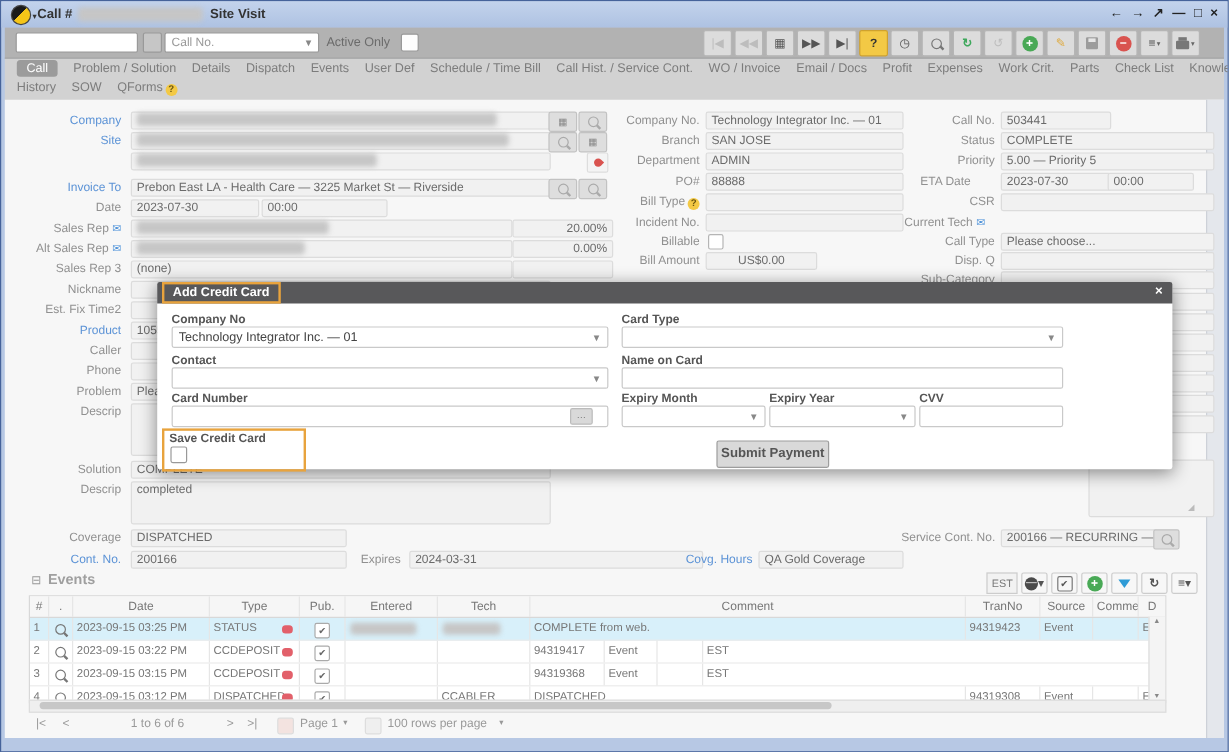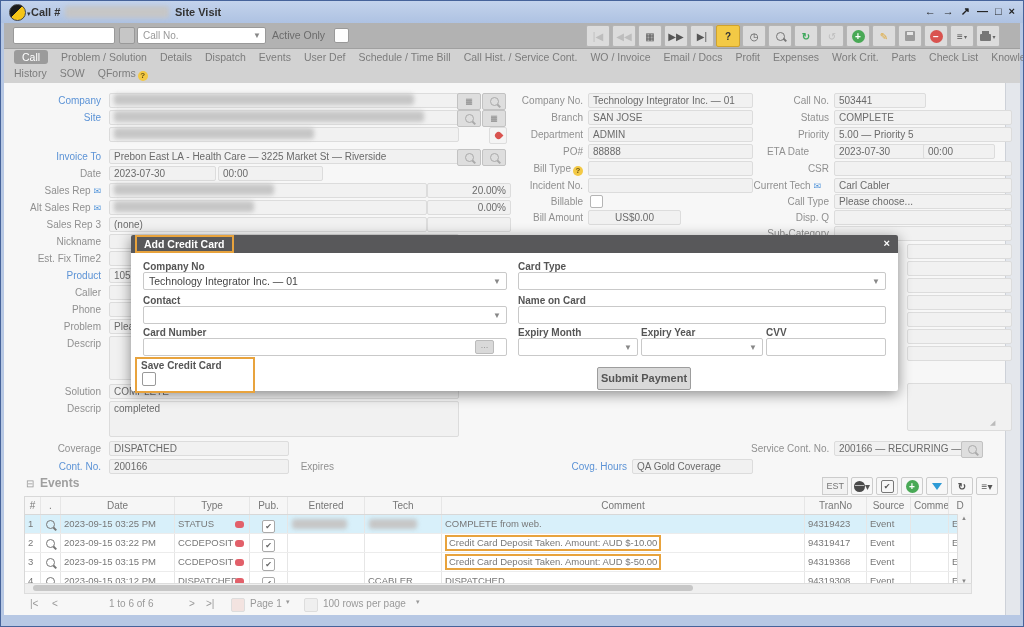--- a/index.html
+++ b/index.html
@@ -58,21 +58,21 @@
   .fld.ta-r{text-align:right;}
   .fld.ta-c{text-align:center;}
   .fbtn{position:absolute;width:22px;height:15px;background:#dedede;border:1px solid #c2c2c2;border-radius:2px;
         display:flex;align-items:center;justify-content:center;font-size:8px;color:#888;}
   .pinbtn{position:absolute;width:16px;height:15px;background:#f4f4f4;border:1px solid #ddd;border-radius:2px;
         display:flex;align-items:center;justify-content:center;}
   .pin{width:7px;height:7px;background:#d9534f;border-radius:50% 50% 50% 0;transform:rotate(-135deg);}
   .cb{position:absolute;width:11px;height:11px;background:#fff;border:1px solid #b5b5b5;border-radius:2px;}
   .grip{position:absolute;font-size:7px;color:#bbb;}
   
-  .modal{position:absolute;left:130px;top:234px;width:767px;height:156px;background:#fff;z-index:100;
+  .modal{position:absolute;left:130px;top:234px;width:846px;height:156px;background:#fff;z-index:100;
          box-shadow:0 3px 14px rgba(0,0,0,.45);border-radius:2px;}
   .m-head{position:absolute;left:0;top:0;width:100%;height:18px;background:#58585a;border-radius:2px 2px 0 0;}
   .m-title{position:absolute;left:4px;top:0px;border:2px solid #e8a33d;padding:1px 7px;font-size:10.5px;font-weight:bold;color:#fff;}
   .m-close{position:absolute;right:8px;top:2px;color:#fff;font-size:11px;font-weight:bold;}
   .m-lbl{position:absolute;font-size:10px;font-weight:bold;color:#555;}
   .m-fld{position:absolute;height:16px;background:#fff;border:1px solid #c9c9c9;border-radius:2px;font-size:10.5px;color:#444;
          line-height:16px;padding:0 5px;overflow:hidden;white-space:nowrap;}
   .m-fld .caret{position:absolute;right:5px;top:1px;color:#888;font-size:8px;}
   .m-dots{position:absolute;width:17px;height:12px;background:#d9d9d9;border:1px solid #bbb;border-radius:2px;
           font-size:8px;color:#777;text-align:center;line-height:10px;}
@@ -281,20 +281,21 @@
 
     <span class="lbl" style="left:2px;top:320px">Descrip</span>
     <div class="fld" style="left:105px;top:318px;width:340px;height:34px;line-height:14px">completed</div>
 
     <span class="lbl" style="left:2px;top:360px">Coverage</span>
     <div class="fld" style="left:105px;top:358px;width:170px">DISPATCHED</div>
 
     <span class="lbl link" style="left:2px;top:378px">Cont. No.</span>
     <div class="fld" style="left:105px;top:376px;width:170px">200166</div>
     <span class="lbl" style="left:240px;top:378px;width:90px">Expires</span>
+    <div class="fld" style="left:337px;top:376px;width:235px">2024-03-31</div>
     <span class="lbl link" style="left:528px;top:378px">Covg. Hours</span>
     <div class="fld" style="left:628px;top:376px;width:111px">QA Gold Coverage</div>
 
     <span class="lbl" style="left:747px;top:360px;width:78px">Service Cont. No.</span>
     <div class="fld" style="left:830px;top:358px;width:120px">200166 — RECURRING — ACT...</div>
     <div class="fbtn" style="left:957px;top:358px;width:20px">
         <span class="mag lt"></span>
       </div>
 
     <span class="lbl" style="left:484px;top:12px">Company No.</span>
@@ -319,21 +320,20 @@
     <span class="lbl" style="left:730px;top:29px">Status</span>
     <div class="fld" style="left:830px;top:27px;width:168px">COMPLETE</div>
     <span class="lbl" style="left:730px;top:46px">Priority</span>
     <div class="fld" style="left:830px;top:44px;width:168px">5.00 — Priority 5</div>
     <span class="lbl" style="left:710px;top:63px">ETA Date</span>
     <div class="fld" style="left:830px;top:61px;width:82px">2023-07-30</div>
     <div class="fld" style="left:919px;top:61px;width:62px">00:00</div>
     <span class="lbl" style="left:730px;top:80px">CSR</span>
     <div class="fld" style="left:830px;top:78px;width:168px"></div>
     <span class="lbl" style="left:722px;top:97px"><span>Current Tech</span> <span class="env">✉</span></span>
-    <div class="fld" style="left:830px;top:95px;width:168px">Carl Cabler</div>
     <span class="lbl" style="left:730px;top:113px">Call Type</span>
     <div class="fld" style="left:830px;top:111px;width:168px">Please choose...</div>
     <span class="lbl" style="left:730px;top:129px">Disp. Q</span>
     <div class="fld" style="left:830px;top:127px;width:168px"></div>
     <span class="lbl" style="left:730px;top:145px">Sub-Category</span>
     <div class="fld" style="left:830px;top:143px;width:168px"></div>
 
     <div class="fld" style="left:903px;top:161px;width:95px"></div>
     <div class="fld" style="left:903px;top:178px;width:95px"></div>
     <div class="fld" style="left:903px;top:195px;width:95px"></div>
@@ -403,35 +403,33 @@
           <div class="tc c11">EST</div>
         </div>
         <div class="trow">
           <div class="tc c0">2</div>
           <div class="tc c1"><span class="mag" style="margin-top:5px"></span></div>
           <div class="tc c2">2023-09-15 03:22 PM</div>
           <div class="tc c3"><span>CCDEPOSIT</span><span class="bubble"></span></div>
           <div class="tc c4"><span class="rowcb">✔</span></div>
           <div class="tc c5"></div>
           <div class="tc c6"></div>
-          <div class="tc c7"><span class="hl-box">Credit Card Deposit Taken. Amount: AUD $-10.00</span></div>
           <div class="tc c8">94319417</div>
           <div class="tc c9">Event</div>
           <div class="tc c10"></div>
           <div class="tc c11">EST</div>
         </div>
         <div class="trow">
           <div class="tc c0">3</div>
           <div class="tc c1"><span class="mag" style="margin-top:5px"></span></div>
           <div class="tc c2">2023-09-15 03:15 PM</div>
           <div class="tc c3"><span>CCDEPOSIT</span><span class="bubble"></span></div>
           <div class="tc c4"><span class="rowcb">✔</span></div>
           <div class="tc c5"></div>
           <div class="tc c6"></div>
-          <div class="tc c7"><span class="hl-box">Credit Card Deposit Taken. Amount: AUD $-50.00</span></div>
           <div class="tc c8">94319368</div>
           <div class="tc c9">Event</div>
           <div class="tc c10"></div>
           <div class="tc c11">EST</div>
         </div>
         <div class="trow">
           <div class="tc c0">4</div>
           <div class="tc c1"><span class="mag" style="margin-top:5px"></span></div>
           <div class="tc c2">2023-09-15 03:12 PM</div>
           <div class="tc c3"><span>DISPATCHED</span><span class="bubble"></span></div>

